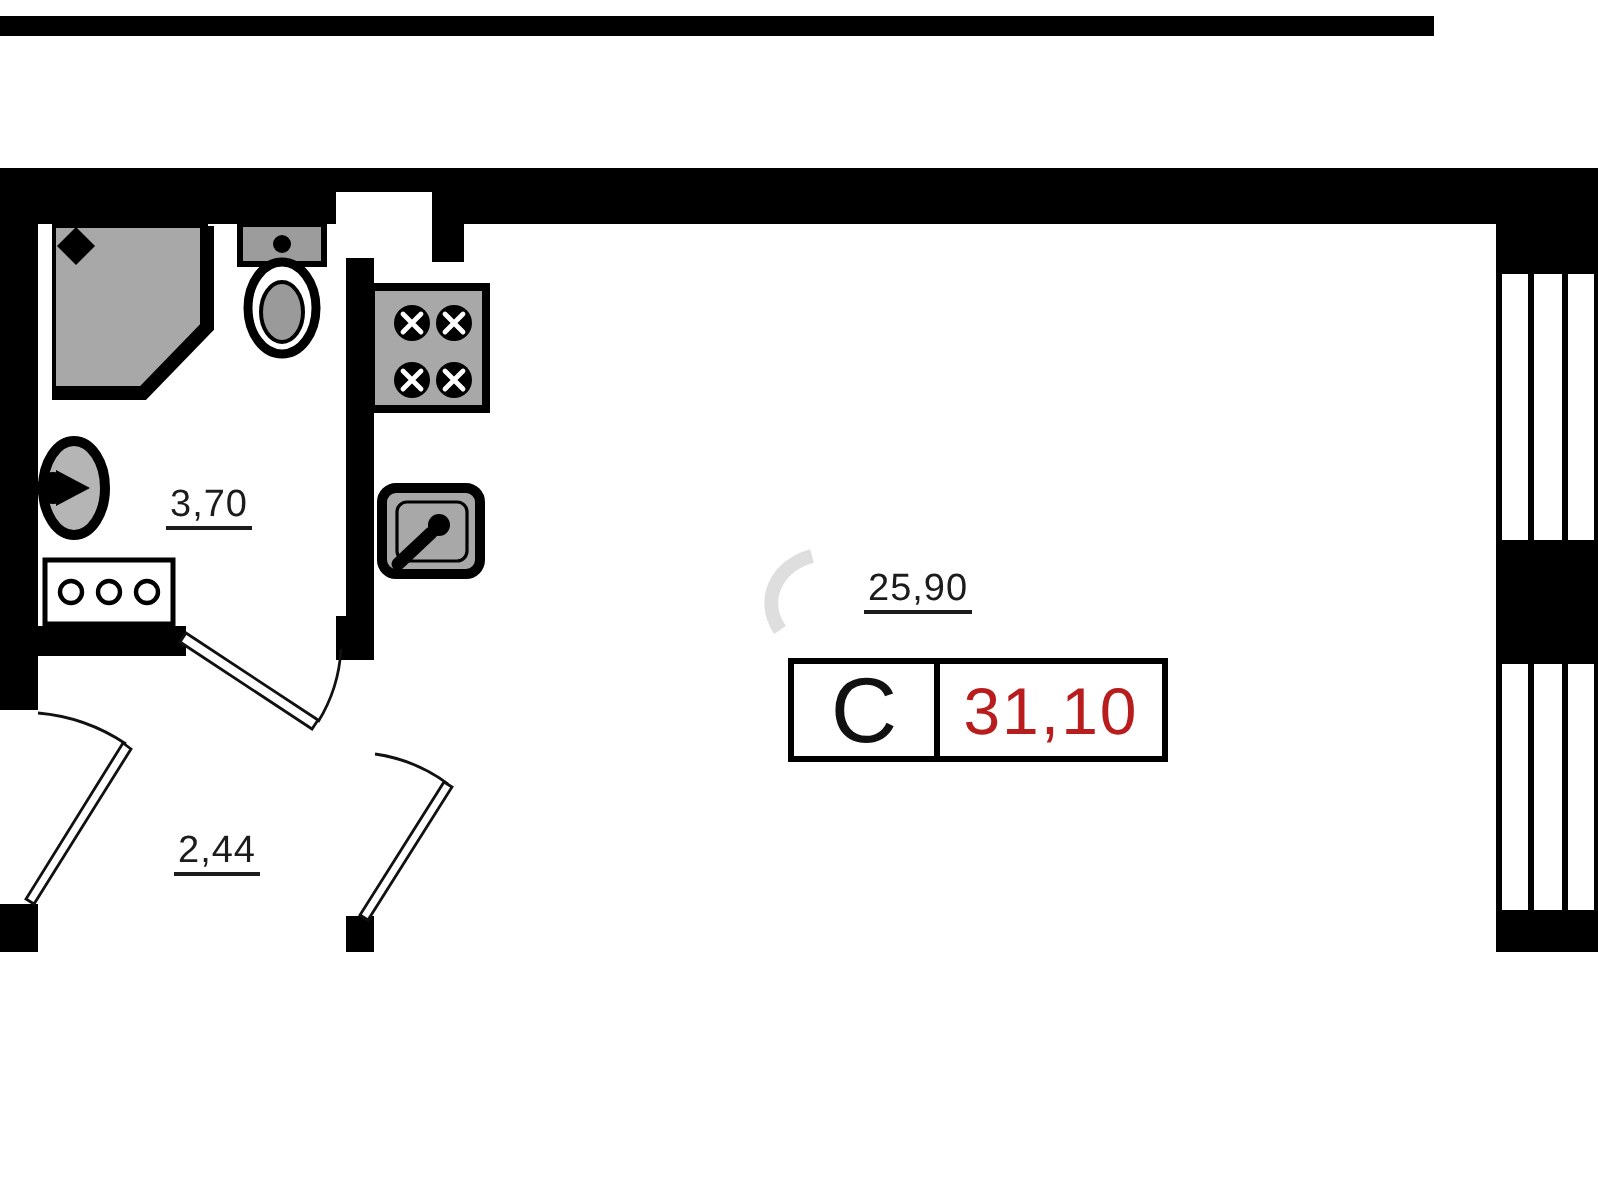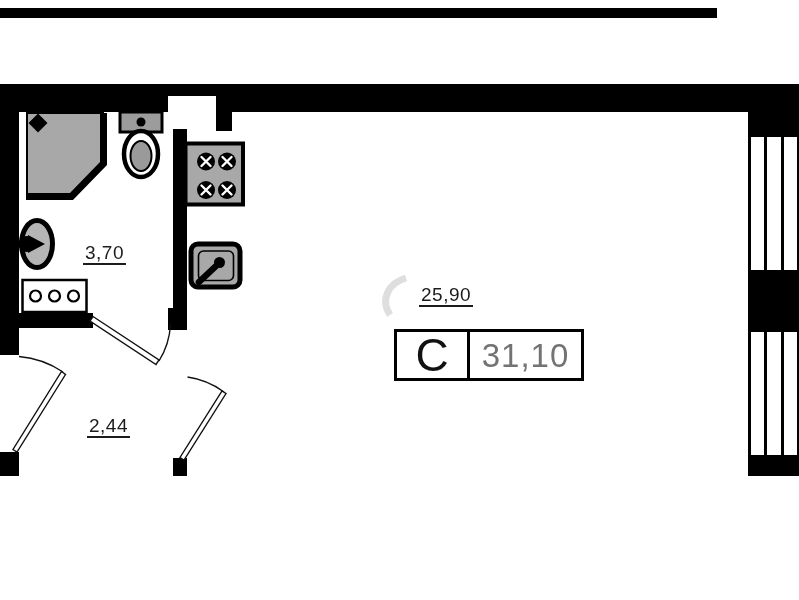--- a/index.html
+++ b/index.html
@@ -21,21 +21,21 @@
     box-sizing:border-box;border:3px solid #000;background:#fff;
     display:flex;align-items:stretch;
   }
   .type-cell{
     width:73px;box-sizing:border-box;border-right:3px solid #000;
     display:flex;align-items:center;justify-content:center;
     font-size:46px;color:#111;line-height:1;
   }
   .area-cell{
     flex:1;display:flex;align-items:center;justify-content:center;
-    font-size:33px;color:#737373;line-height:1;letter-spacing:1px;
+    font-size:33px;color:#b91c1c;line-height:1;letter-spacing:1px;
   }
 </style>
 </head>
 <body>
 
 <div class="plan">
 
   <div class="wall" style="left:0;top:8px;width:717px;height:10px;"></div>
   <div class="wall" style="left:0;top:585px;width:799px;height:15px;"></div>
 
@@ -123,20 +123,20 @@
     </g>
 
     <g>
       <polygon points="61.5,371.5 65.5,374.5 17,452 13,449.5" fill="#fff" stroke="#111" stroke-width="1.4"></polygon>
       <path d="M63,372 A93,93 0 0 0 19,356.5" fill="none" stroke="#111" stroke-width="1.4"></path>
     </g>
   </svg>
 
   <div class="room-label" style="left:83px;top:243px;">3,70</div>
   <div class="room-label" style="left:87px;top:416px;">2,44</div>
-  <div class="room-label" style="left:419px;top:285px;">25,90</div>
+  <div class="room-label" style="left:432px;top:285px;">25,90</div>
 
   <div class="type-box">
     <div class="type-cell">С</div>
     <div class="area-cell">31,10</div>
   </div>
 
 </div>
 
 </body></html>

